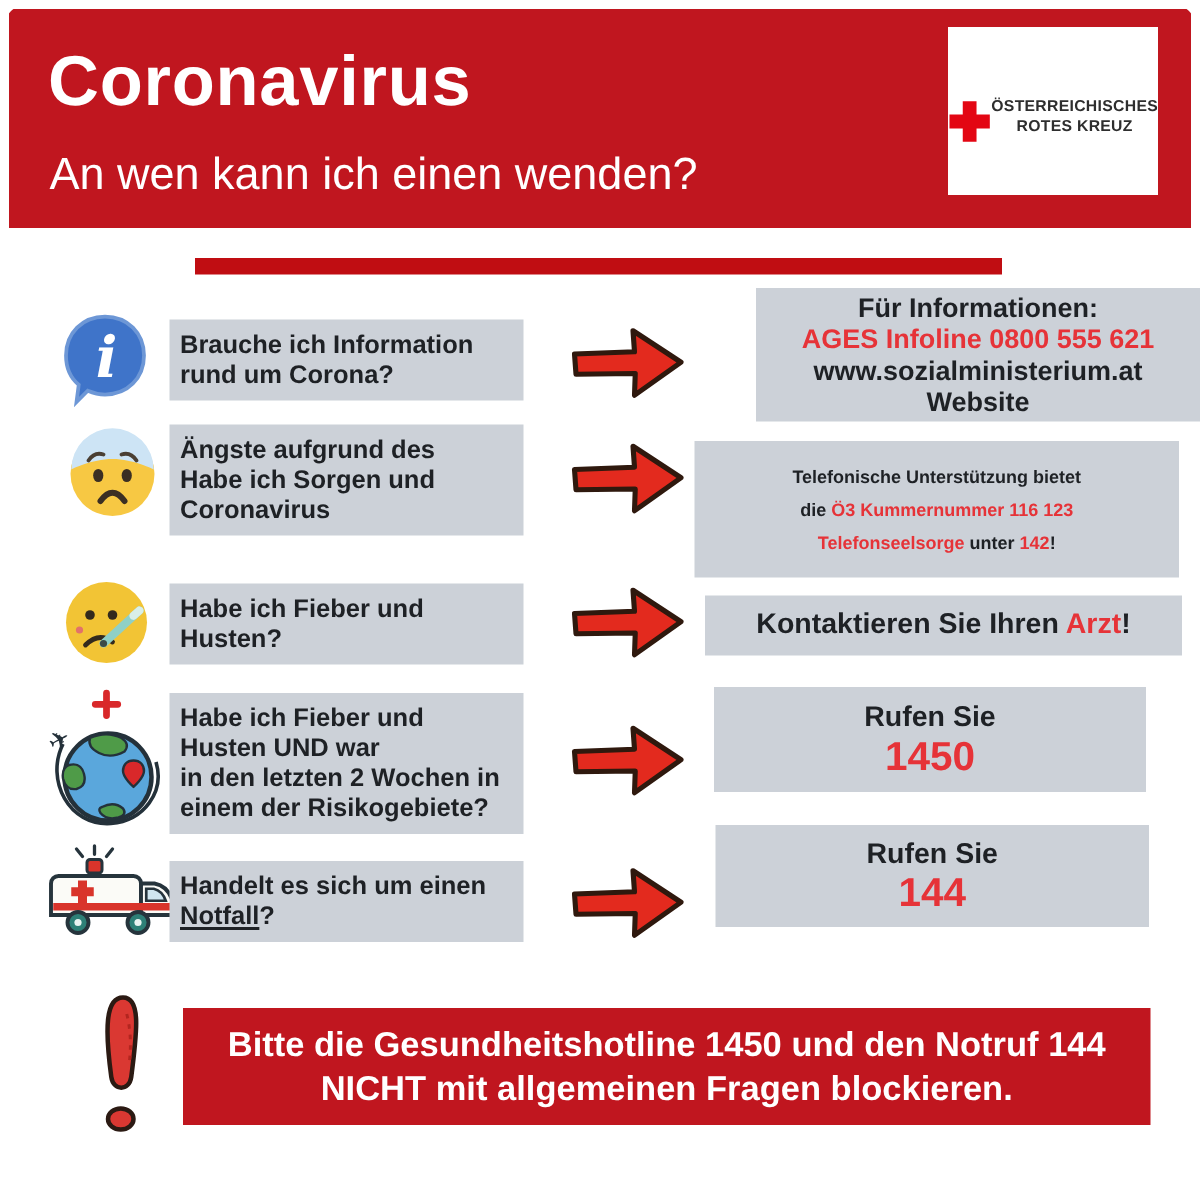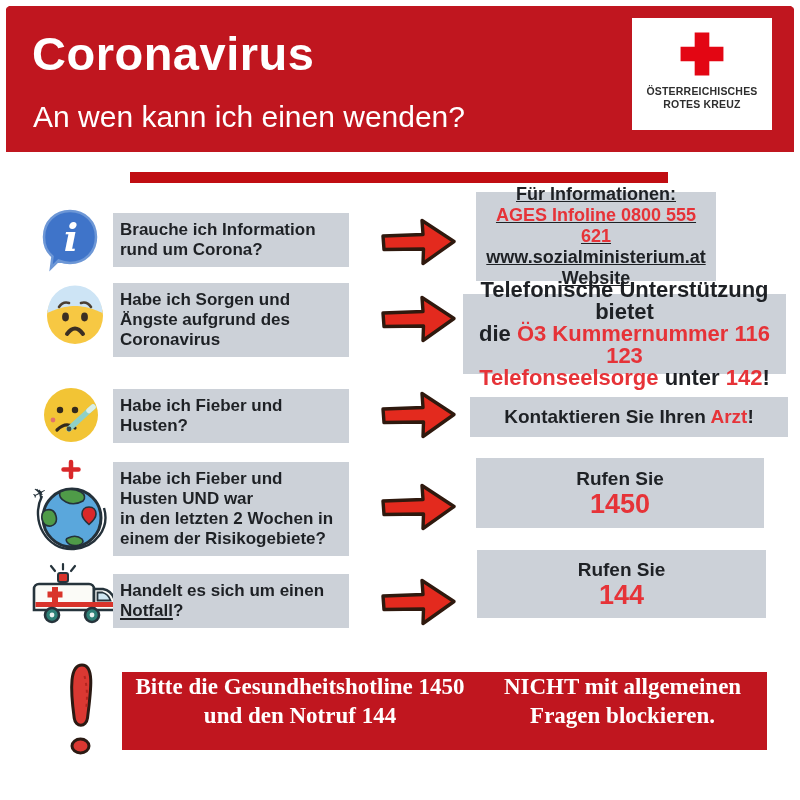--- a/index.html
+++ b/index.html
@@ -5,56 +5,56 @@
   html,body { margin:0; padding:0; background:#ffffff; }
   .canvas {
     position:relative; width:800px; height:800px; background:#ffffff;
     font-family:"Liberation Sans", sans-serif; overflow:hidden;border-radius:25px;
   }
   
   .band { position:absolute; left:6px; top:6px; width:788px; height:146px; background:#c0161f; }
   .title { position:absolute; left:26px; top:20px; color:#ffffff; font-size:47px; font-weight:bold; letter-spacing:0.5px; }
   .subtitle { position:absolute; left:27px; top:94px; color:#ffffff; font-size:30px; font-weight:normal; }
   .logo-box { position:absolute; right:22px; top:12px; width:140px; height:112px; background:#ffffff;
-              display:flex; flex-direction:column; align-items:center; }
+              display:flex; flex-direction:row; align-items:center; }
   .logo-cross { margin-top:13px; width:46px; height:46px; }
   .logo-text { margin-top:8px; font-size:10.5px; font-weight:bold; color:#2e2e2e; text-align:center; line-height:13px; letter-spacing:0.2px; }
   
   .divider { position:absolute; left:130px; top:172px; width:538px; height:11px; background:#c00d12; }
   
   .qbox { position:absolute; left:113px; width:236px; background:#ccd1d8; color:#1e2125;
           font-weight:bold; font-size:17px; line-height:20px; padding:7px 7px; box-sizing:border-box; }
   .abox { position:absolute; background:#ccd1d8; color:#1e2125; font-weight:bold; text-align:center;
           box-sizing:border-box; display:flex; flex-direction:column; justify-content:center; padding:2px 4px; }
   .q1 { top:213px; }
   .q2 { top:283px; }
   .q3 { top:389px; }
   .q4 { top:462px; }
   .q5 { top:574px; }
-  .a1 { left:476px; top:192px; width:240px; height:89px; font-size:18px; line-height:21px;text-decoration:underline; }
-  .a2 { left:463px; top:294px; width:323px; height:80px; font-size:22px; line-height:22px; }
+  .a1 { left:504px; top:192px; width:296px; height:89px; font-size:18px; line-height:21px; }
+  .a2 { left:463px; top:294px; width:323px; height:91px; font-size:12px; line-height:22px; }
   .a3 { left:470px; top:397px; width:318px; height:40px; font-size:19px; line-height:22px; }
   .a4 { left:476px; top:458px; width:288px; height:70px; font-size:19px; line-height:22px; }
   .a5 { left:477px; top:550px; width:289px; height:68px; font-size:19px; line-height:22px; }
   .red { color:#e63338; }
   .und { text-decoration:underline; text-decoration-thickness:2px; text-underline-offset:2px; }
   .big { font-size:27px; line-height:29px; }
   
   .icn { position:absolute; }
   .i1 { left:40px;  top:208px; width:60px; height:64px; }
   .i2 { left:44px;  top:285px; width:62px; height:62px; }
   .i3 { left:42px;  top:386px; width:60px; height:60px; }
   .i4 { left:30px;  top:456px; width:82px; height:102px; }
   .i5 { left:28px;  top:562px; width:92px; height:74px; }
   .arrow { position:absolute; left:378px; width:82px; height:60px; }
   .ar1 { top:212px; } .ar2 { top:289px; } .ar3 { top:385px; } .ar4 { top:477px; } .ar5 { top:572px; }
   
   .notice { position:absolute; left:122px; top:672px; width:645px; height:78px; background:#c0161f;
             color:#ffffff; font-weight:bold; font-size:23px; line-height:29px;
-            display:flex; flex-direction:row; justify-content:center; text-align:center;font-family:Liberation Serif, serif; }
+            display:flex; flex-direction:column; justify-content:center; text-align:center; }
   .excl { position:absolute; left:55px; top:660px; width:55px; height:104px; }
   .tline { display:block; }
 </style>
 </head>
 <body>
 
 <div class="canvas">
 
   <div class="band">
     <div class="title">Coronavirus</div>
@@ -122,22 +122,22 @@
     <circle cx="24" cy="53" r="2.4" fill="#eaf3f1"></circle>
     <circle cx="64" cy="53" r="7" fill="#2e8077" stroke="#26343c" stroke-width="2.6"></circle>
     <circle cx="64" cy="53" r="2.4" fill="#eaf3f1"></circle>
   </svg>
 
   <div class="qbox q1">
       <div class="tline"><span>Brauche ich Information</span></div>
       <div class="tline"><span>rund um Corona?</span></div>
     </div>
   <div class="qbox q2">
+      <div class="tline"><span>Ängste aufgrund des</span></div>
       <div class="tline"><span>Habe ich Sorgen und</span></div>
-      <div class="tline"><span>Ängste aufgrund des</span></div>
       <div class="tline"><span>Coronavirus</span></div>
     </div>
   <div class="qbox q3">
       <div class="tline"><span>Habe ich Fieber und</span></div>
       <div class="tline"><span>Husten?</span></div>
     </div>
   <div class="qbox q4">
       <div class="tline"><span>Habe ich Fieber und</span></div>
       <div class="tline"><span>Husten UND war</span></div>
       <div class="tline"><span>in den letzten 2 Wochen in</span></div>

